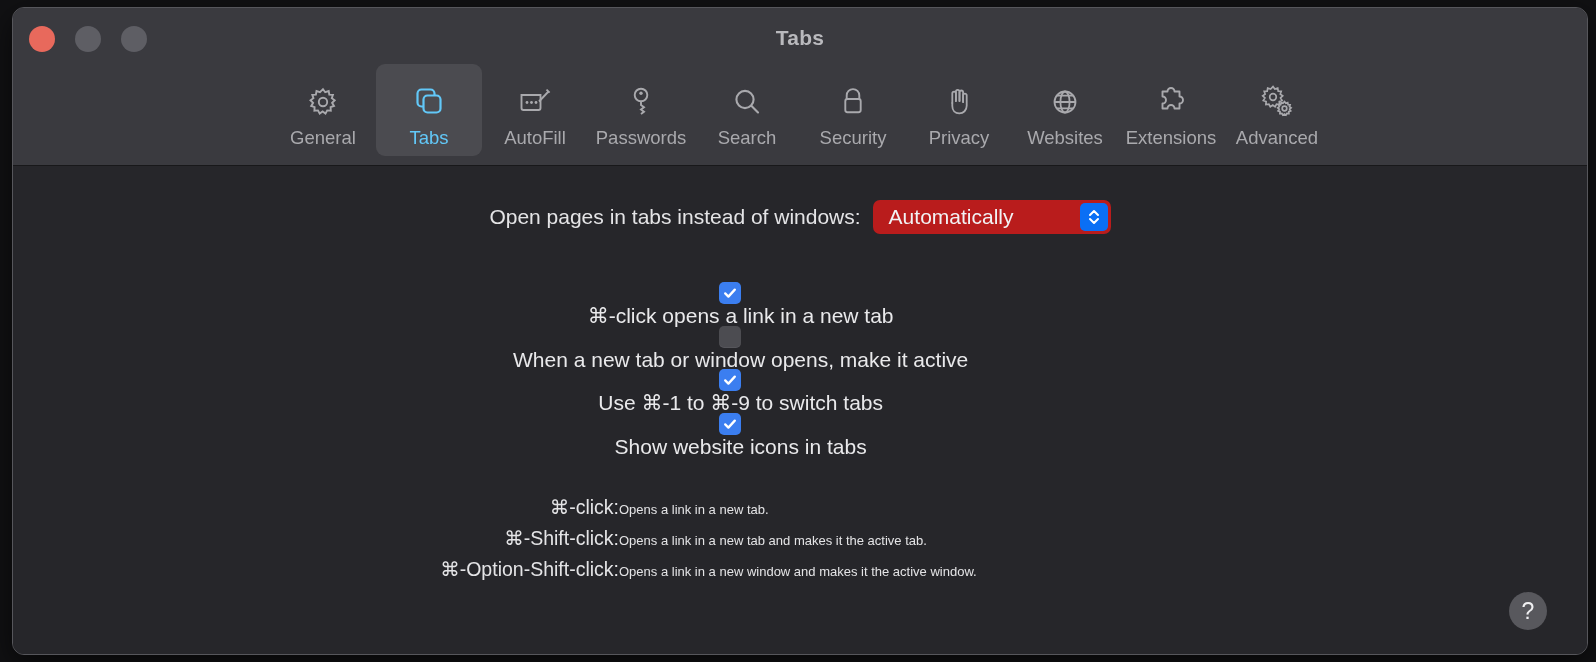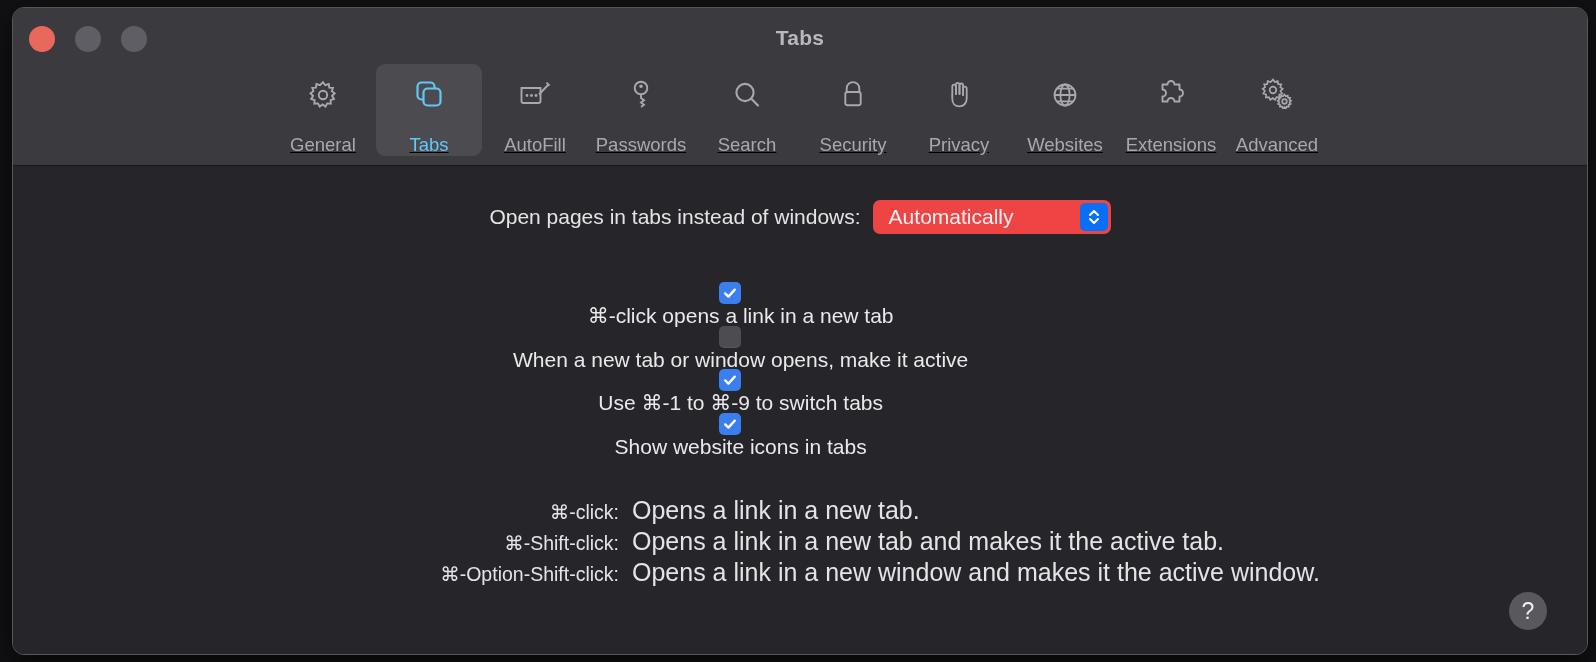--- a/index.html
+++ b/index.html
@@ -88,25 +88,24 @@
     align-items: flex-start;
     gap: 0px;
   }
   .tb-item {
     width: 106px;
     height: 92px;
     border-radius: 9px;
     display: flex;
     flex-direction: column;
     align-items: center;
-    justify-content: space-between;
+    justify-content: center;
     padding-top: 9px;
     box-sizing: border-box;
     cursor: default;
-    text-decoration: underline;
   }
   .tb-item.selected {
     background: #4b4b50;
   }
   .tb-icon {
     width: 44px;
     height: 44px;
     display: flex;
     align-items: center;
     justify-content: center;
@@ -143,21 +142,21 @@
   .popup-label {
     font-size: 21px;
     color: #e4e4e6;
     margin-right: 12px;
   }
   .popup-button {
     position: relative;
     height: 34px;
     min-width: 238px;
     border-radius: 7px;
-    background: #ef4444;
+    background: #b91c1c;
     display: flex;
     align-items: center;
     padding: 0 44px 0 16px;
     box-sizing: border-box;
     cursor: default;
   }
   .popup-value {
     font-size: 21px;
     color: #f2f2f4;
     white-space: nowrap;
@@ -226,22 +225,21 @@
     padding-left: 26px;
   }
   .desc-key {
     width: 580px;
     text-align: right;
     font-size: 19.5px;
     color: #e4e4e6;
     white-space: nowrap;
   }
   .desc-val {
-    margin-left: 13px;
-    font-size: 25px;
+    font-size: 13px;
     color: #e4e4e6;
     white-space: nowrap;
     text-align: right;
   }
 
   
   .help-button {
     position: absolute;
     right: 40px;
     bottom: 26px;

